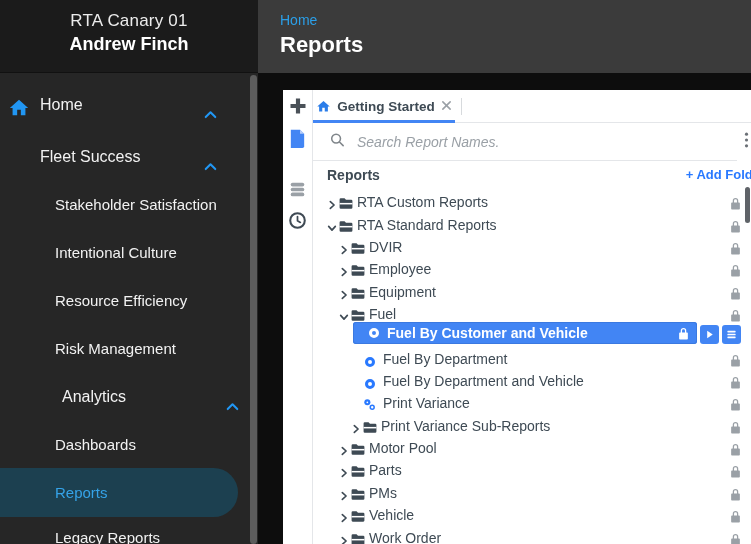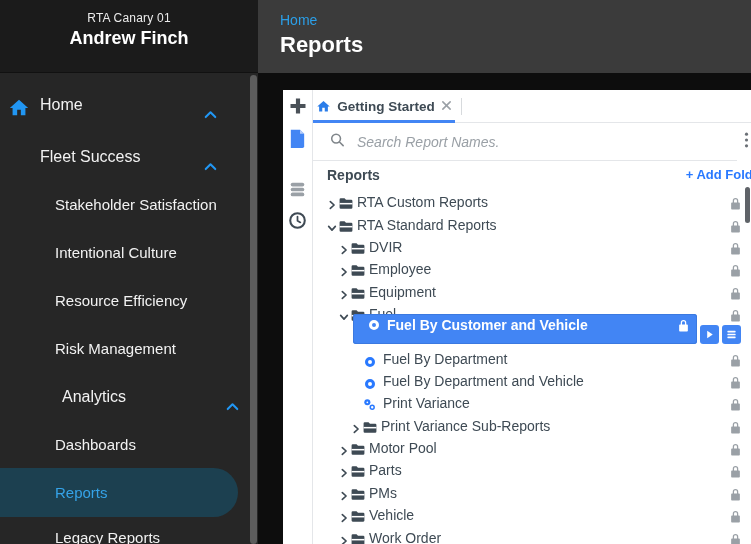--- a/index.html
+++ b/index.html
@@ -3,21 +3,21 @@
 <meta charset="utf-8">
 <style>
   html,body{margin:0;padding:0}
   body{width:751px;height:544px;overflow:hidden;position:relative;background:#0d0d0d;
        font-family:"Liberation Sans","DejaVu Sans",sans-serif;-webkit-font-smoothing:antialiased}
 
   
   .sidebar{position:absolute;left:0;top:0;width:258px;height:544px;background:#262626}
   .user-block{position:absolute;top:0;left:0;width:258px;height:73px;background:#1b1b1b;
               border-bottom:1px solid #111;box-sizing:border-box;text-align:center;padding-top:11px}
-  .org{font-size:12px;color:#ececec;letter-spacing:.2px}
+  .org{font-size:17px;color:#ececec;letter-spacing:.2px}
   .user{font-size:18px;font-weight:bold;color:#fff;margin-top:3px}
   .nav-item{position:absolute;left:0;width:258px;height:40px;line-height:40px;color:#f2f2f2;
             font-size:16px;cursor:pointer}
   .nav-item .label{position:absolute;left:40px;white-space:nowrap}
   .nav-item.sub{font-size:15px}
   .nav-item.sub .label{left:55px}
   .nav-item .nav-ic{position:absolute;left:8px;top:50%;transform:translateY(-50%);width:22px;height:22px}
   .nav-item .chev{position:absolute;right:40px;top:50%;transform:translateY(-50%);width:15px;height:15px}
   .nav-item.active{width:238px;height:49px;line-height:49px;background:#1c4050;
                    border-radius:0 26px 26px 0;color:#35a3e8}
@@ -59,21 +59,21 @@
   .trow.lv2{margin-left:12px}
   .trow.lv3{margin-left:24px}
   .t-chev{width:10px;height:10px;margin-right:2px;flex:none;display:flex;align-items:center}
   .t-spacer{width:12px;flex:none}
   .t-folder{width:14px;height:13px;margin-right:4px;flex:none;display:flex;align-items:center}
   .t-circle{width:10px;height:10px;border:3px solid #2979ff;border-radius:50%;box-sizing:border-box;
             margin:0 8px 0 2px;flex:none;background:#fff}
   .t-label{white-space:nowrap}
   .t-lock{margin-left:auto;flex:none;display:flex}
   .sel-pill{flex:1;display:flex;align-items:center;background:#4285f4;border-radius:3px;height:22px;
-            color:#fff;font-weight:bold;padding:0 8px 8px 2px;margin-left:2px;box-shadow:inset 0 0 0 1px #3b79e0}
+            color:#fff;font-weight:bold;padding:0 8px 0 2px;margin-left:2px;box-shadow:inset 0 0 0 1px #3b79e0}
   .sel-pill .t-circle{border-color:#fff;background:#4285f4}
   .sel-pill .t-lock{margin-left:auto}
   .act-btn{width:19px;height:19px;background:#4285f4;border-radius:3px;margin-left:3px;flex:none;
            display:flex;align-items:center;justify-content:center;cursor:pointer}
   .tree-scroll{position:absolute;right:1px;top:97px;width:5px;height:36px;background:#5f6368;border-radius:3px}
 </style>
 </head>
 <body>
 
 <div class="sidebar">

